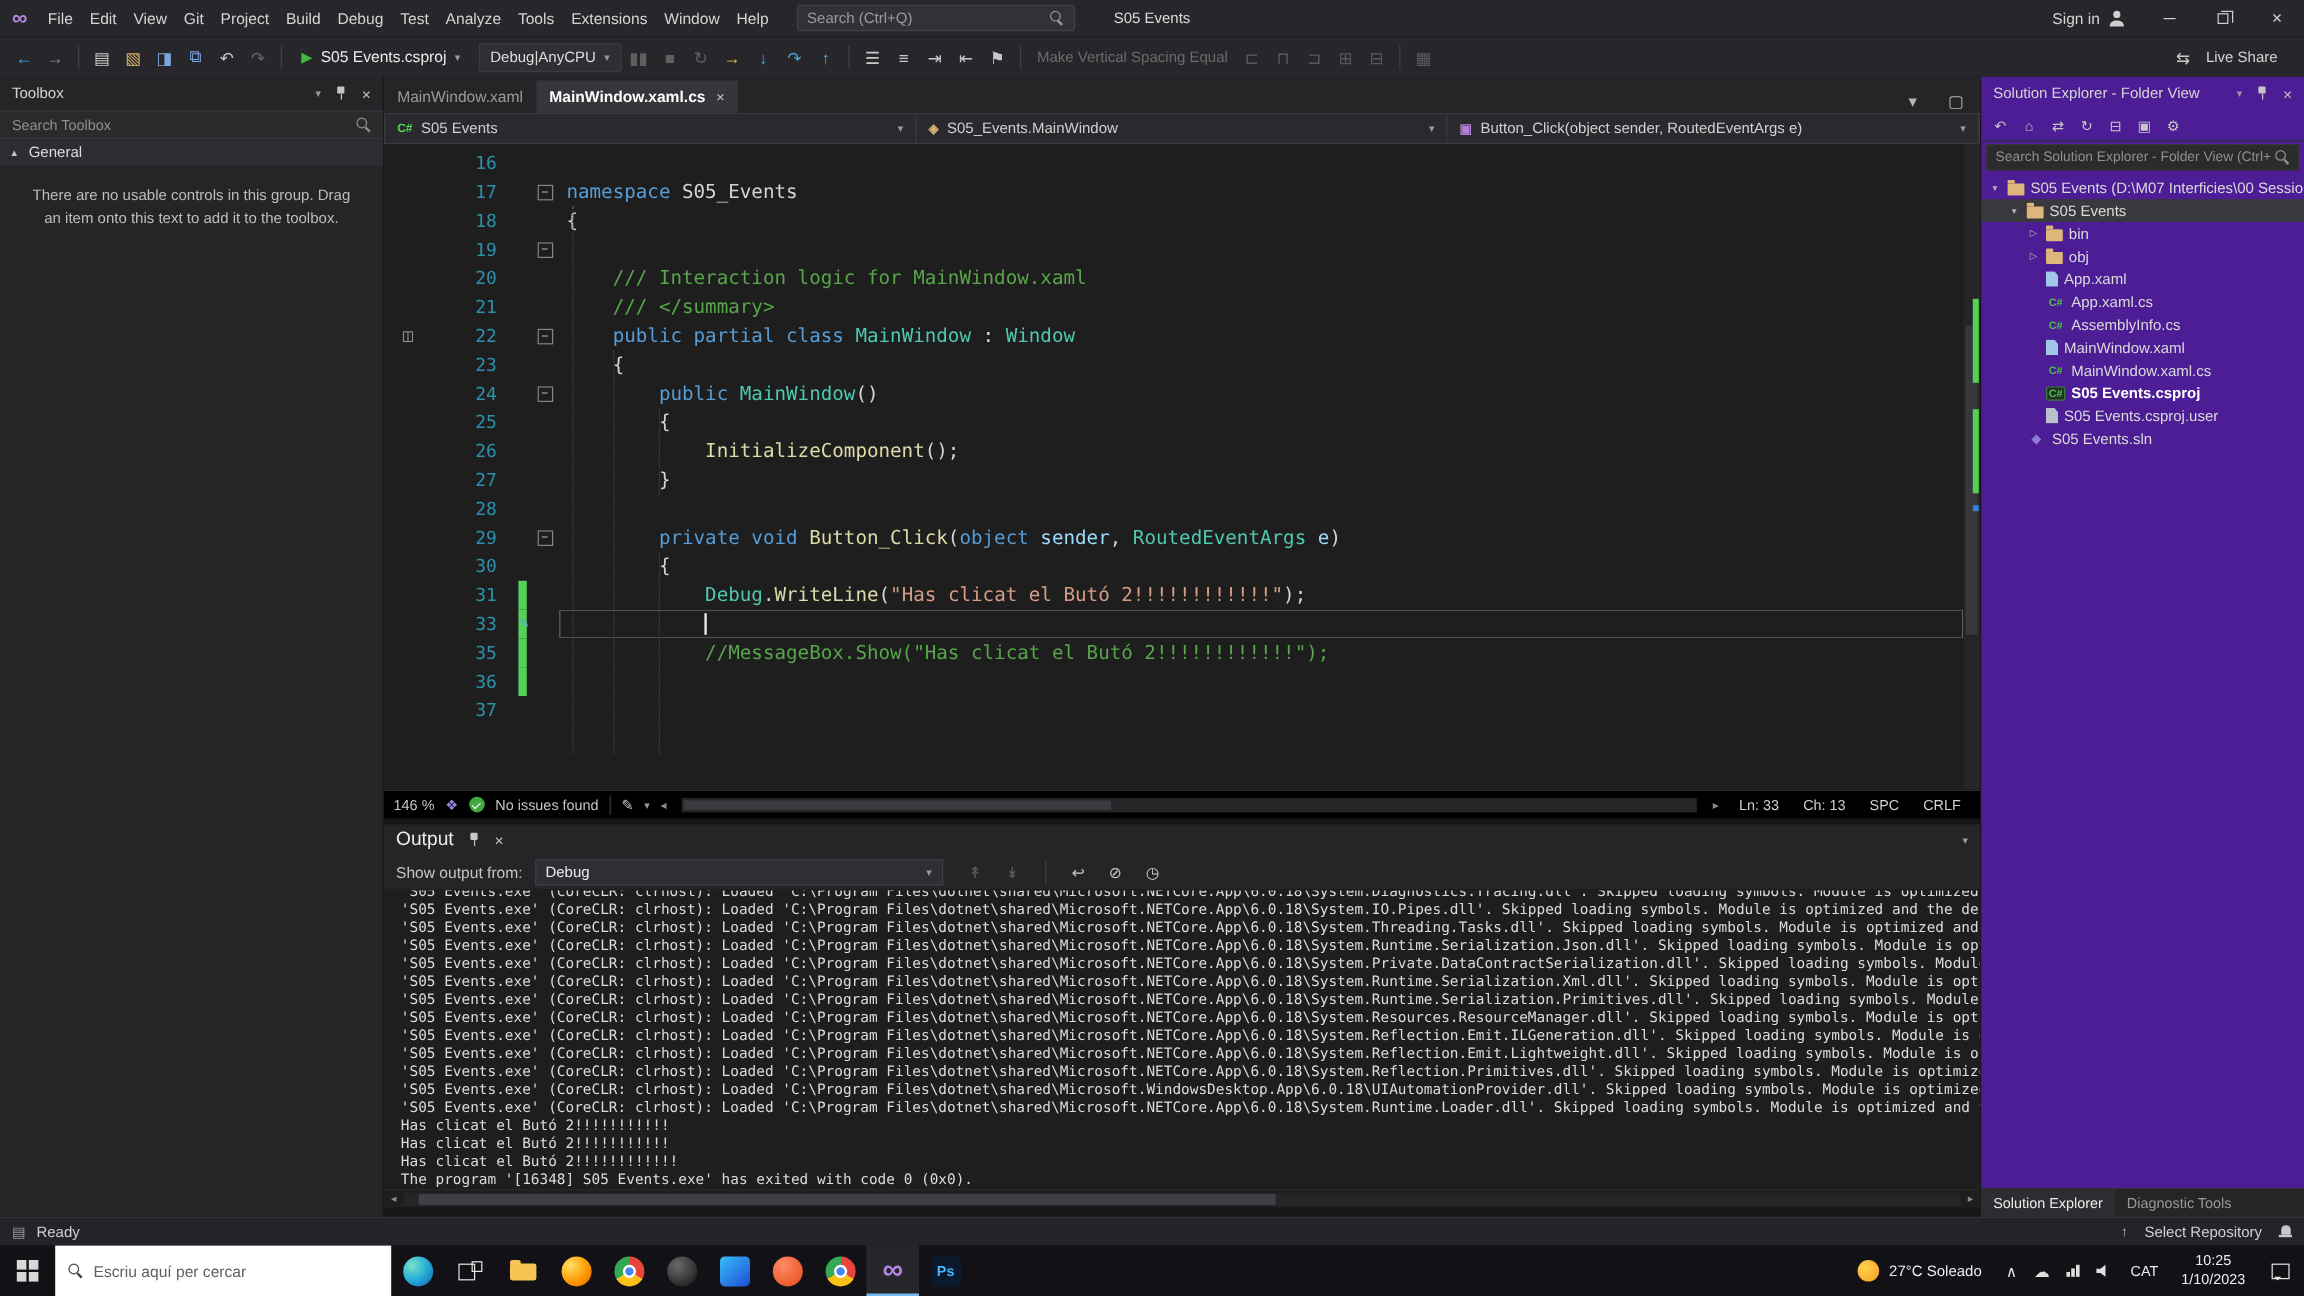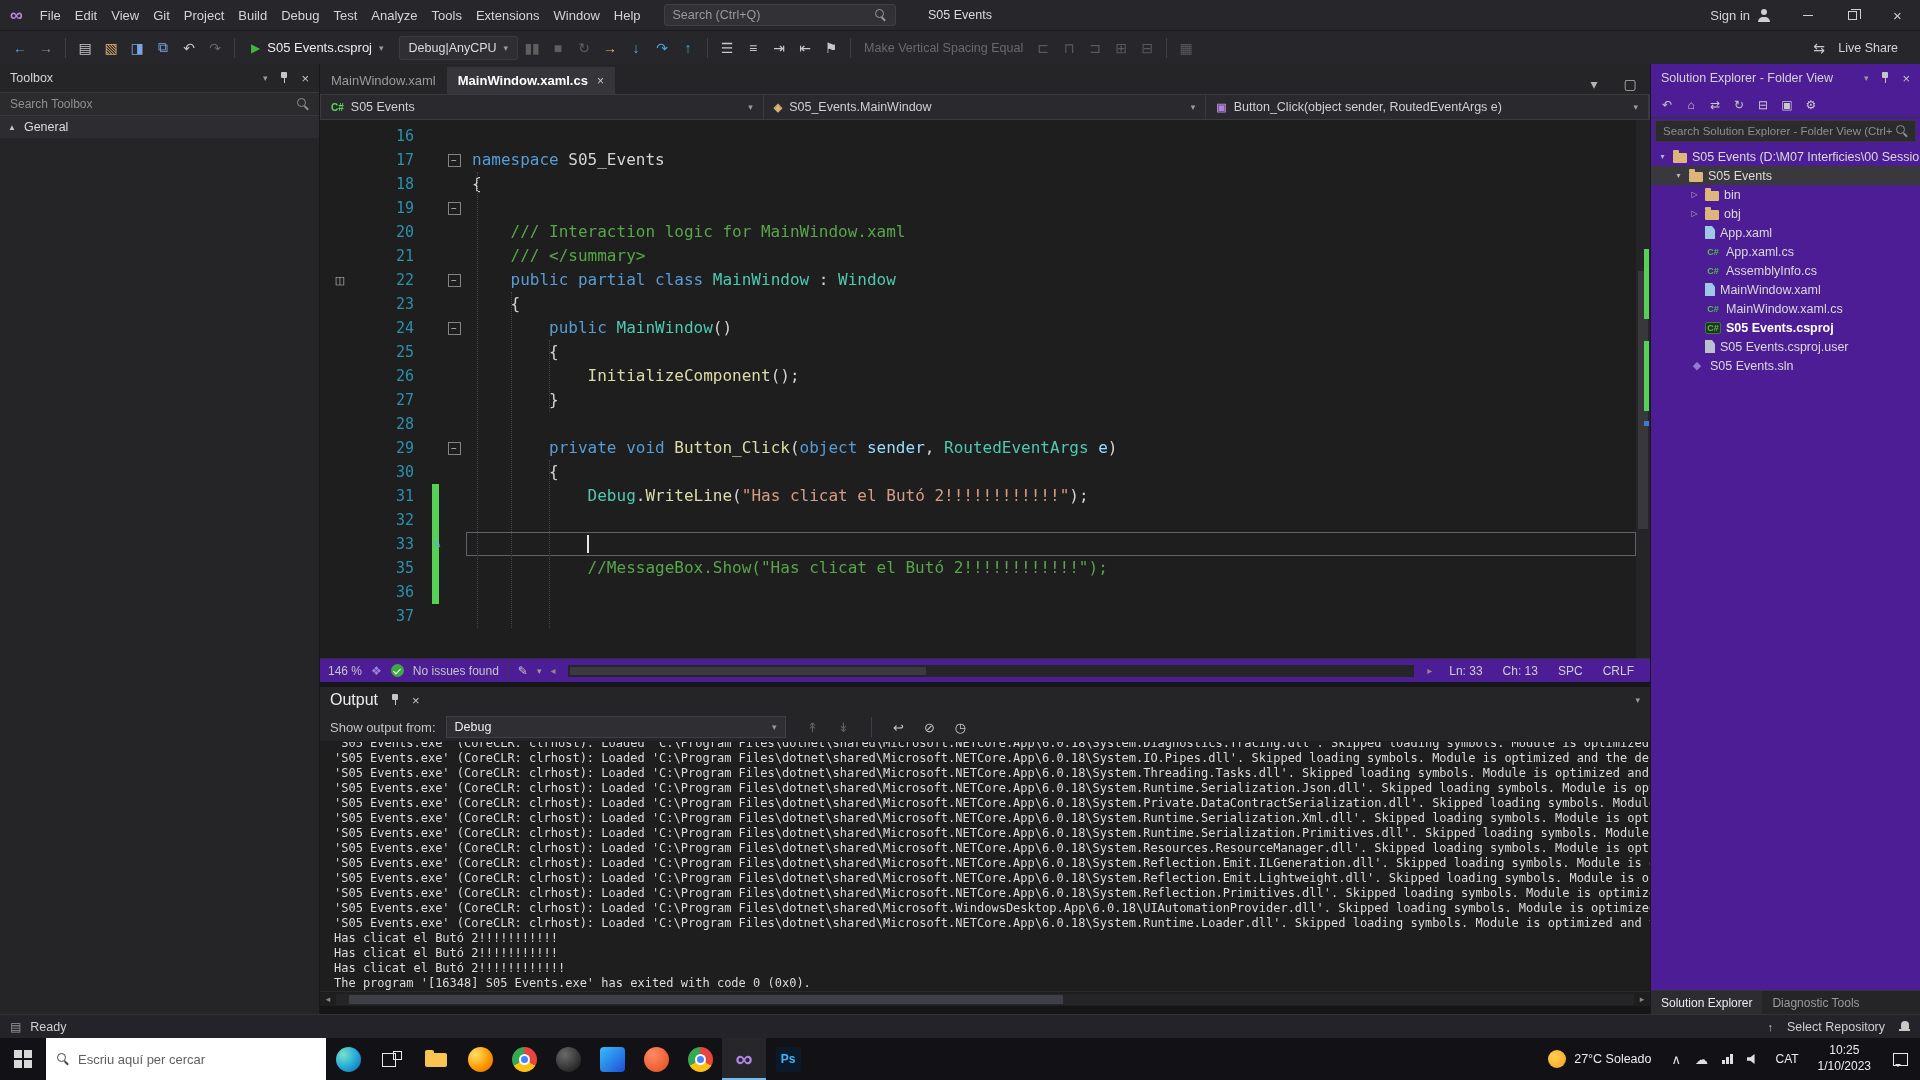--- a/index.html
+++ b/index.html
@@ -98,21 +98,21 @@
   .tok-k{color:#569cd6}.tok-t{color:#4ec9b0}.tok-m{color:#dcdcaa}.tok-s{color:#d69d85}
   .tok-c{color:#57a64a}.tok-p{color:#d4d4d4}.tok-v{color:#9cdcfe}
   .ed-vscroll{position:absolute;right:0;top:0;bottom:0;width:14px;background:#252528}
   .vthumb{position:absolute;left:2px;right:2px;top:28%;height:48%;background:#37373c}
   .vmark{position:absolute;right:1px;width:5px}
   .vmark.g1{top:24%;height:13%;background:#57d057}
   .vmark.g2{top:41%;height:13%;background:#57d057}
   .vmark.b1{top:56%;height:5px;background:#3a7bd5}
 
   
-  .ed-status{height:24px;background:#4c1d95;border-top:1px solid #333337;display:flex;align-items:center;
+  .ed-status{height:24px;background:#000000;border-top:1px solid #333337;display:flex;align-items:center;
     padding:0 8px;gap:9px;font-size:12px;color:#c5c5c5;flex:0 0 auto}
   .health-ic{color:#9a86d8;font-size:12px}
   .check-icon{width:13px;height:13px;border-radius:50%;background:#3fa83f;position:relative;flex:0 0 auto}
   .check-icon::after{content:"";position:absolute;left:4.5px;top:2.5px;width:3px;height:6px;
     border:solid #fff;border-width:0 1.5px 1.5px 0;transform:rotate(45deg)}
   .thin-sep{width:1px;height:16px;background:#3a3a40}
   .pen-status{color:#c8c8c8;font-size:12px}
   .ed-hscroll{flex:1;height:12px;background:#252528;position:relative;margin:0 4px}
   .ed-hthumb{position:absolute;left:2px;top:2px;height:8px;width:42%;background:#3a3a40}
   .scroll-arrow{color:#8a8a8a;font-size:10px}
@@ -331,20 +331,21 @@
         </span>
       </div>
       <div class="tbx-search">
         <span>Search Toolbox</span>
         <span class="mag-icon"></span>
       </div>
       <div class="tbx-section">
         <span class="tri-up">▲</span>
         <span>General</span>
       </div>
+      <div class="tbx-empty">There are no usable controls in this group. Drag an item onto this text to add it to the toolbox.</div>
     </aside>
 
     <div class="center">
       <div class="tabstrip">
         <span style="display:flex;align-items:flex-end;height:100%">
             <div class="tab">
               <span>MainWindow.xaml</span>
             </div>
             <div class="tab active">
               <span>MainWindow.xaml.cs</span>
@@ -492,27 +493,20 @@
               <span class="change-slot"></span>
               <span class="fold-slot"></span>
               <span class="code-text"><span class="tok-p">        {</span></span>
             </div>
             <div class="code-row">
               <span class="margin-slot"></span>
               <span class="line-num">31</span>
               <span class="change-slot changed"></span>
               <span class="fold-slot"></span>
               <span class="code-text"><span class="tok-p">            </span><span class="tok-t">Debug</span><span class="tok-p">.</span><span class="tok-m">WriteLine</span><span class="tok-p">(</span><span class="tok-s">"Has clicat el Butó 2!!!!!!!!!!!!"</span><span class="tok-p">);</span></span>
-            </div>
-            <div class="code-row">
-              <span class="margin-slot"></span>
-              <span class="line-num">32</span>
-              <span class="change-slot changed"></span>
-              <span class="fold-slot"></span>
-              <span class="code-text"></span>
             </div>
             <div class="code-row cursor-line">
               <span class="margin-slot"></span>
               <span class="line-num">33</span>
               <span class="change-slot changed"></span>
               <span class="fold-slot"></span>
               <span class="pen-ic">✎</span>
               <span class="code-text"><span class="caret"></span></span>
             </div>
             <div class="code-row">

